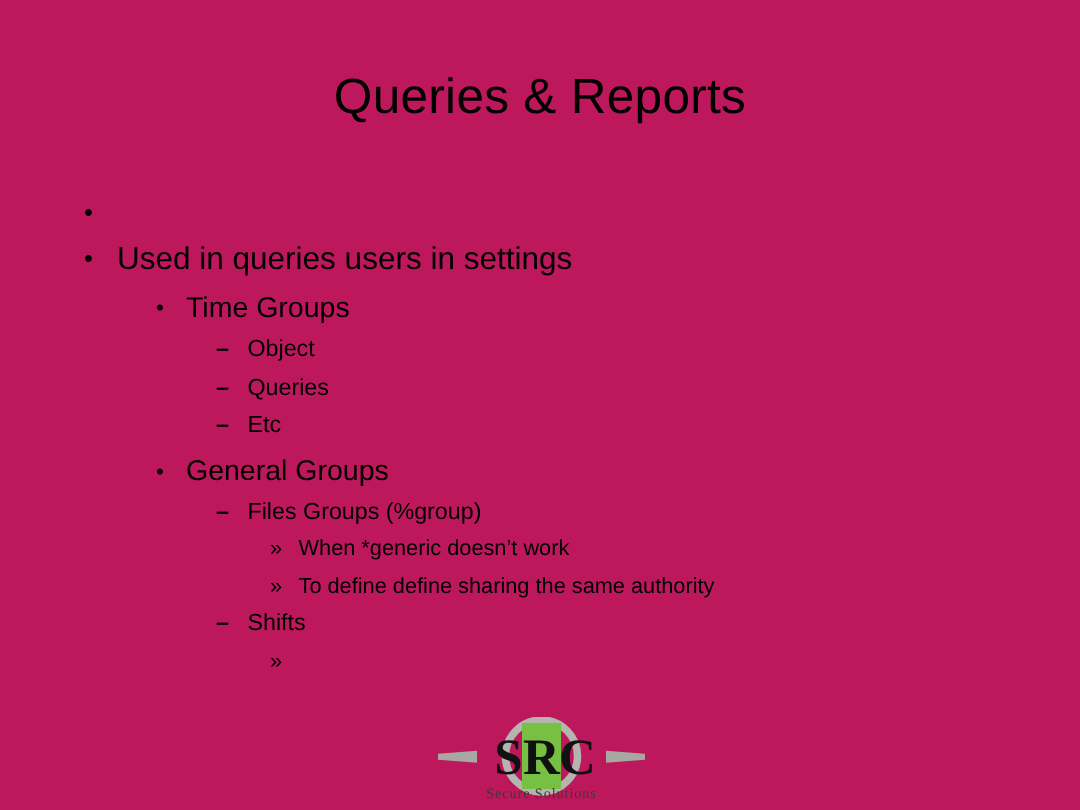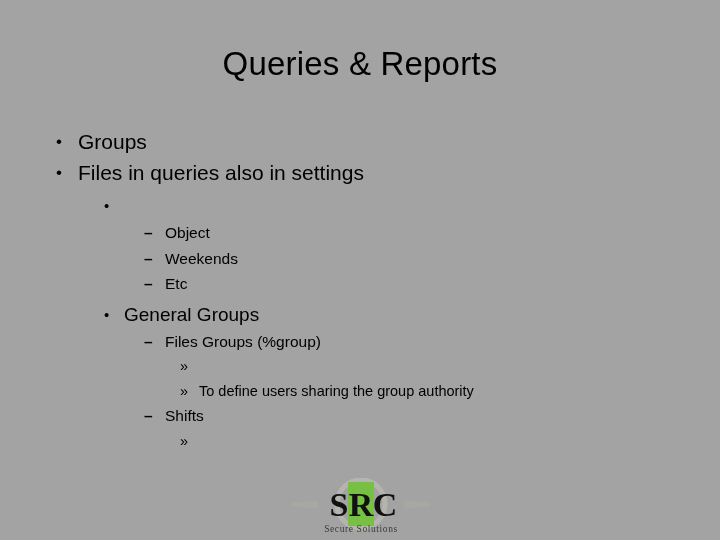--- a/index.html
+++ b/index.html
@@ -14,21 +14,21 @@
     overflow: hidden;
     font-family: "Liberation Sans", "DejaVu Sans", sans-serif;
     color: #000000;
     position: relative;
   }
 
   .slide {
     position: relative;
     width: 720px;
     height: 540px;
-    background: #a3a3a3;
+    background: #be185d;
   }
 
   
   .slide-title {
     position: absolute;
     top: 44px;
     left: 0;
     width: 720px;
     text-align: center;
     font-size: 33px;
@@ -133,65 +133,66 @@
 <body>
 
 <div class="slide">
 
   <div class="slide-title">Queries &amp; Reports</div>
 
   <div class="body-outline">
 
     <div class="bullet-row lvl1">
       <span class="bullet-mark">•</span>
-      <span class="bullet-text">Groups</span>
     </div>
 
     <div class="bullet-row lvl1">
       <span class="bullet-mark">•</span>
-      <span class="bullet-text">Files in queries also in settings</span>
+      <span class="bullet-text">Used in queries users in settings</span>
     </div>
 
     <div class="gap-sm"></div>
 
     <div class="bullet-row lvl2">
       <span class="bullet-mark">•</span>
+      <span class="bullet-text">Time Groups</span>
     </div>
 
     <div class="bullet-row lvl3">
       <span class="bullet-mark">–</span>
       <span class="bullet-text">Object</span>
     </div>
     <div class="bullet-row lvl3">
       <span class="bullet-mark">–</span>
-      <span class="bullet-text">Weekends</span>
+      <span class="bullet-text">Queries</span>
     </div>
     <div class="bullet-row lvl3">
       <span class="bullet-mark">–</span>
       <span class="bullet-text">Etc</span>
     </div>
 
     <div class="gap-sm"></div>
 
     <div class="bullet-row lvl2">
       <span class="bullet-mark">•</span>
       <span class="bullet-text">General Groups</span>
     </div>
 
     <div class="bullet-row lvl3">
       <span class="bullet-mark">–</span>
       <span class="bullet-text">Files Groups (%group)</span>
     </div>
 
     <div class="bullet-row lvl4">
       <span class="bullet-mark">»</span>
+      <span class="bullet-text">When *generic doesn’t work</span>
     </div>
     <div class="bullet-row lvl4">
       <span class="bullet-mark">»</span>
-      <span class="bullet-text">To define users sharing the group authority</span>
+      <span class="bullet-text">To define define sharing the same authority</span>
     </div>
 
     <div class="bullet-row lvl3">
       <span class="bullet-mark">–</span>
       <span class="bullet-text">Shifts</span>
     </div>
 
     <div class="bullet-row lvl4">
       <span class="bullet-mark">»</span>
     </div>

